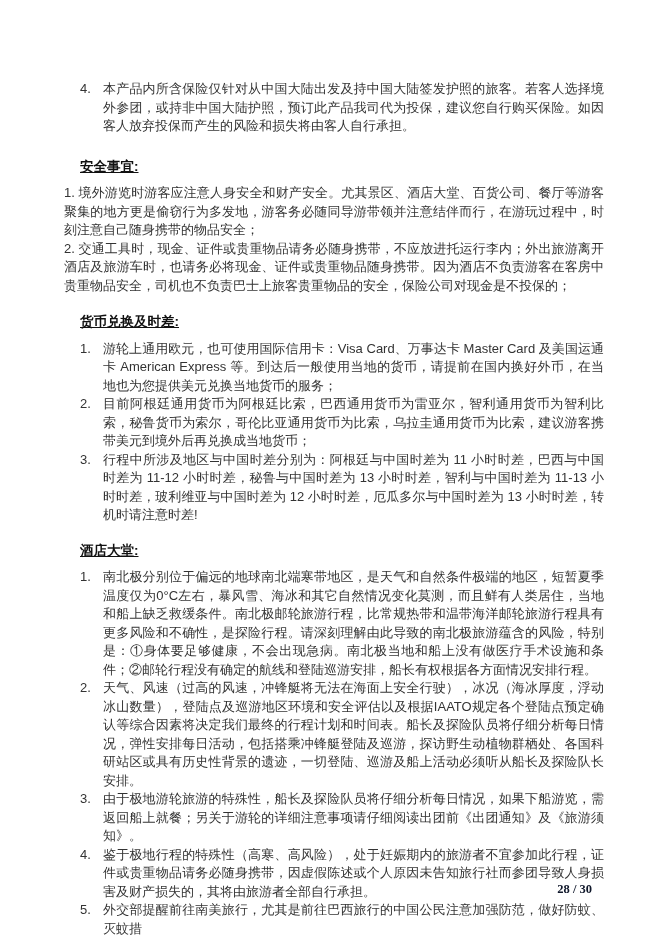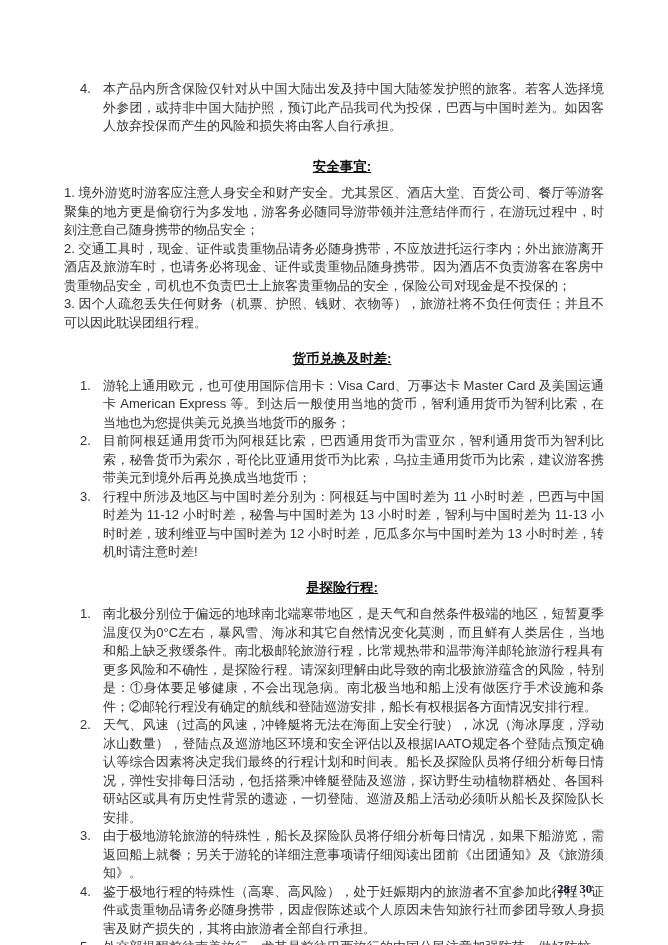--- a/index.html
+++ b/index.html
@@ -30,21 +30,20 @@
   .hang-item .txt {
     flex: 1;
     text-align: justify;
   }
   .section-heading {
     font-size: 13.5px;
     font-weight: bold;
     color: #111111;
     text-decoration: underline;
     margin: 22px 0 8px 16px;
-    text-align: center;
   }
   .section-heading.tight { margin-top: 18px; text-decoration: underline; }
   .section-heading.tighter { margin-top: 17px; }
   .para {
     margin: 0;
     text-align: justify;
   }
   .footer-page-number {
     position: absolute;
     top: 882px;
@@ -57,46 +56,45 @@
   }
 </style>
 </head>
 <body>
 
 <div class="page">
 
   <div class="hang-list">
     <div class="hang-item">
       <span class="marker">4.</span>
-      <span class="txt">本产品内所含保险仅针对从中国大陆出发及持中国大陆签发护照的旅客。若客人选择境外参团，或持非中国大陆护照，预订此产品我司代为投保，巴西与中国时差为。如因客人放弃投保而产生的风险和损失将由客人自行承担。</span>
+      <span class="txt">本产品内所含保险仅针对从中国大陆出发及持中国大陆签发护照的旅客。若客人选择境外参团，或持非中国大陆护照，预订此产品我司代为投保，建议您自行购买保险。如因客人放弃投保而产生的风险和损失将由客人自行承担。</span>
     </div>
   </div>
 
   <div class="section-heading">安全事宜: </div>
   <p class="para">1. 境外游览时游客应注意人身安全和财产安全。尤其景区、酒店大堂、百货公司、餐厅等游客聚集的地方更是偷窃行为多发地，游客务必随同导游带领并注意结伴而行，在游玩过程中，时刻注意自己随身携带的物品安全；</p>
   <p class="para">2. 交通工具时，现金、证件或贵重物品请务必随身携带，不应放进托运行李内；外出旅游离开酒店及旅游车时，也请务必将现金、证件或贵重物品随身携带。因为酒店不负责游客在客房中贵重物品安全，司机也不负责巴士上旅客贵重物品的安全，保险公司对现金是不投保的；</p>
-  <p class="para">3. 因个人疏忽丢失任何财务（机票、护照、钱财、衣物等），旅游社将不负任何责任；并且不可以因此耽误团组行程。</p>
 
   <div class="section-heading tight">货币兑换及时差: </div>
   <div class="hang-list">
     <div class="hang-item">
       <span class="marker">1.</span>
-      <span class="txt">游轮上通用欧元，也可使用国际信用卡：Visa Card、万事达卡 Master Card 及美国运通卡 American Express 等。到达后一般使用当地的货币，智利通用货币为智利比索，在当地也为您提供美元兑换当地货币的服务；</span>
+      <span class="txt">游轮上通用欧元，也可使用国际信用卡：Visa Card、万事达卡 Master Card 及美国运通卡 American Express 等。到达后一般使用当地的货币，请提前在国内换好外币，在当地也为您提供美元兑换当地货币的服务；</span>
     </div>
     <div class="hang-item">
       <span class="marker">2.</span>
       <span class="txt">目前阿根廷通用货币为阿根廷比索，巴西通用货币为雷亚尔，智利通用货币为智利比索，秘鲁货币为索尔，哥伦比亚通用货币为比索，乌拉圭通用货币为比索，建议游客携带美元到境外后再兑换成当地货币；</span>
     </div>
     <div class="hang-item">
       <span class="marker">3.</span>
       <span class="txt">行程中所涉及地区与中国时差分别为：阿根廷与中国时差为 11 小时时差，巴西与中国时差为 11-12 小时时差，秘鲁与中国时差为 13 小时时差，智利与中国时差为 11-13 小时时差，玻利维亚与中国时差为 12 小时时差，厄瓜多尔与中国时差为 13 小时时差，转机时请注意时差!</span>
     </div>
   </div>
 
-  <div class="section-heading tighter">是探险行程: </div>
+  <div class="section-heading tighter">酒店大堂: </div>
   <div class="hang-list">
     <div class="hang-item">
       <span class="marker">1.</span>
       <span class="txt">南北极分别位于偏远的地球南北端寒带地区，是天气和自然条件极端的地区，短暂夏季温度仅为0°C左右，暴风雪、海冰和其它自然情况变化莫测，而且鲜有人类居住，当地和船上缺乏救缓条件。南北极邮轮旅游行程，比常规热带和温带海洋邮轮旅游行程具有更多风险和不确性，是探险行程。请深刻理解由此导致的南北极旅游蕴含的风险，特别是：①身体要足够健康，不会出现急病。南北极当地和船上没有做医疗手术设施和条件；②邮轮行程没有确定的航线和登陆巡游安排，船长有权根据各方面情况安排行程。</span>
     </div>
     <div class="hang-item">
       <span class="marker">2.</span>
       <span class="txt">天气、风速（过高的风速，冲锋艇将无法在海面上安全行驶），冰况（海冰厚度，浮动冰山数量），登陆点及巡游地区环境和安全评估以及根据IAATO规定各个登陆点预定确认等综合因素将决定我们最终的行程计划和时间表。船长及探险队员将仔细分析每日情况，弹性安排每日活动，包括搭乘冲锋艇登陆及巡游，探访野生动植物群栖处、各国科研站区或具有历史性背景的遗迹，一切登陆、巡游及船上活动必须听从船长及探险队长安排。</span>
     </div>
     <div class="hang-item">

